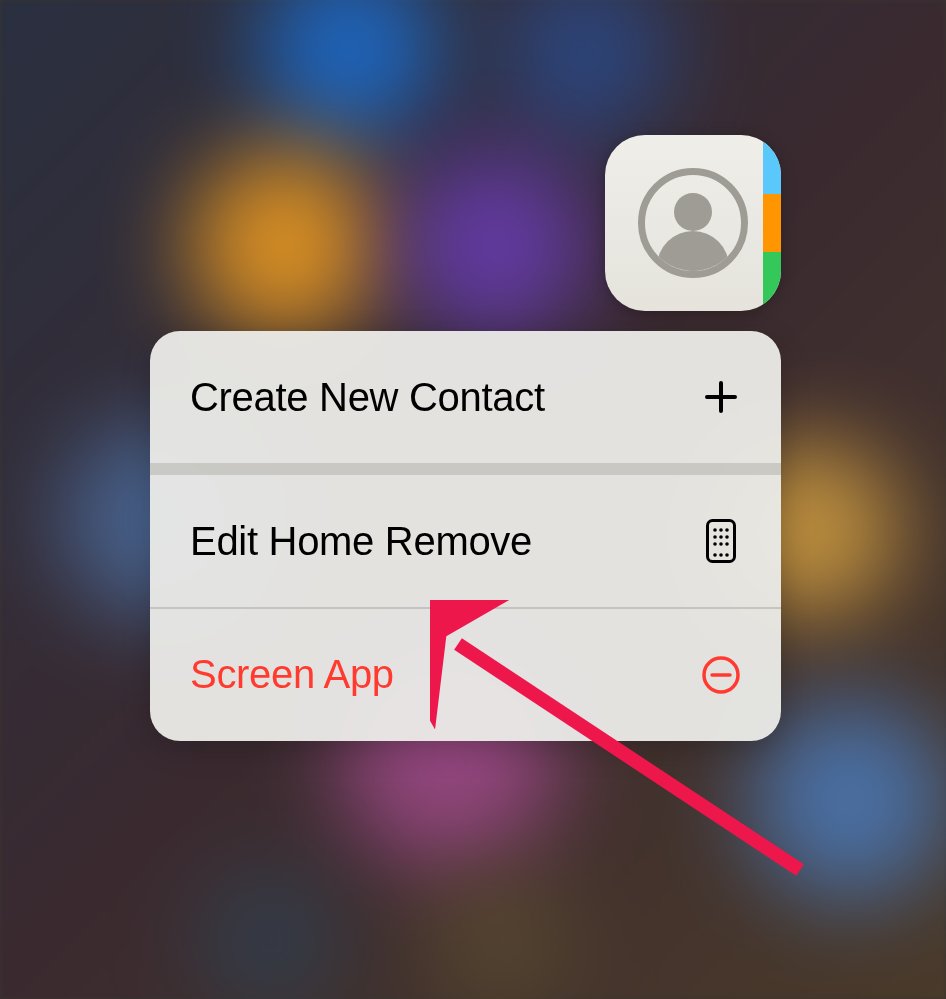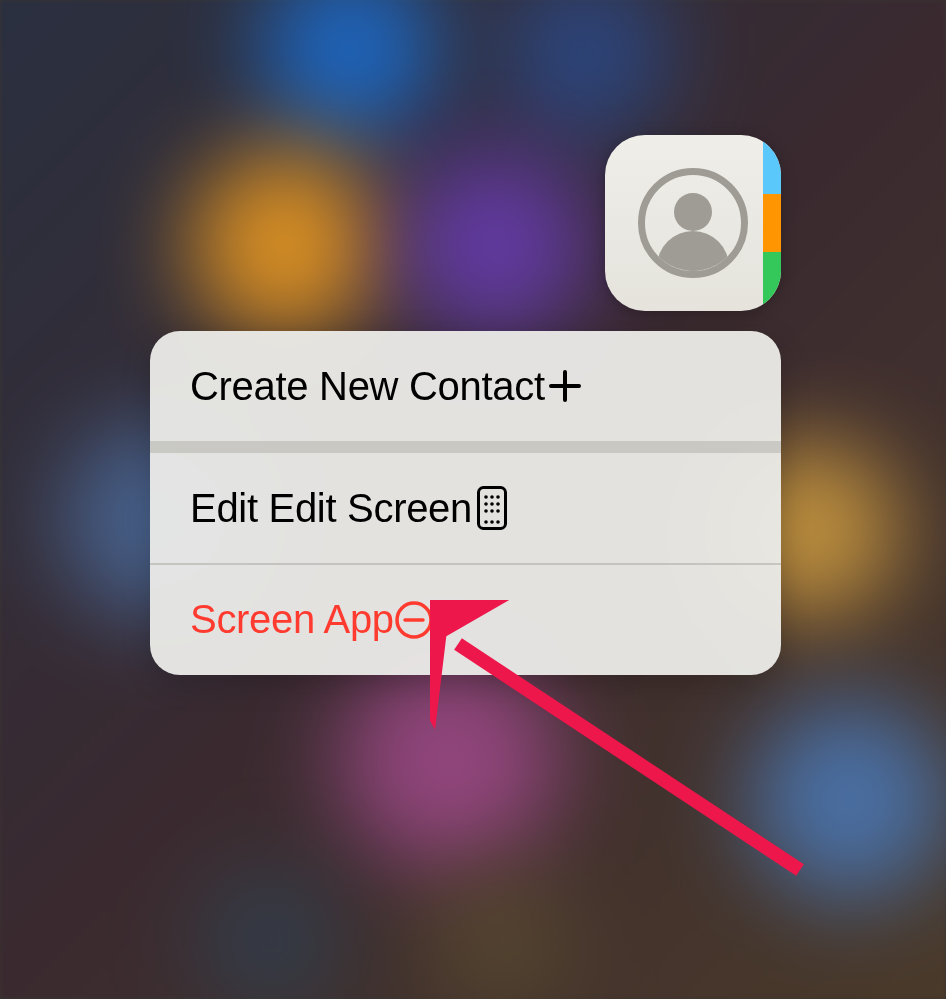--- a/index.html
+++ b/index.html
@@ -109,22 +109,23 @@
       background: rgba(236, 236, 233, 0.95);
       border-radius: 30px;
       overflow: hidden;
       box-shadow: 0 8px 30px rgba(0,0,0,0.2);
       backdrop-filter: blur(20px);
     }
     
     .menu-item {
       display: flex;
       align-items: center;
+      justify-content: space-between;
       padding: 0 40px;
-      height: 110px;
+      height: 132px;
       cursor: pointer;
     }
     
     .menu-item-label {
       font-size: 40px;
       font-weight: 400;
       color: #000;
       letter-spacing: -0.3px;
     }
     
@@ -192,21 +193,21 @@
     <span class="menu-icon">
       <svg width="36" height="36" viewBox="0 0 36 36">
         <path d="M18 4 L18 32 M4 18 L32 18" stroke="#000" stroke-width="4" stroke-linecap="round" fill="none"></path>
       </svg>
     </span>
   </div>
 
   <div class="separator-thick"></div>
 
   <div class="menu-item">
-    <span class="menu-item-label">Edit Edit Screen</span>
+    <span class="menu-item-label">Edit Home Remove</span>
     <span class="menu-icon">
       <svg width="30" height="44" viewBox="0 0 30 44">
         <rect x="1.5" y="1.5" width="27" height="41" rx="5" stroke="#000" stroke-width="3" fill="none"></rect>
         <circle cx="9" cy="11" r="1.8" fill="#000"></circle>
         <circle cx="15" cy="11" r="1.8" fill="#000"></circle>
         <circle cx="21" cy="11" r="1.8" fill="#000"></circle>
         <circle cx="9" cy="18" r="1.8" fill="#000"></circle>
         <circle cx="15" cy="18" r="1.8" fill="#000"></circle>
         <circle cx="21" cy="18" r="1.8" fill="#000"></circle>
         <circle cx="9" cy="25" r="1.8" fill="#000"></circle>

